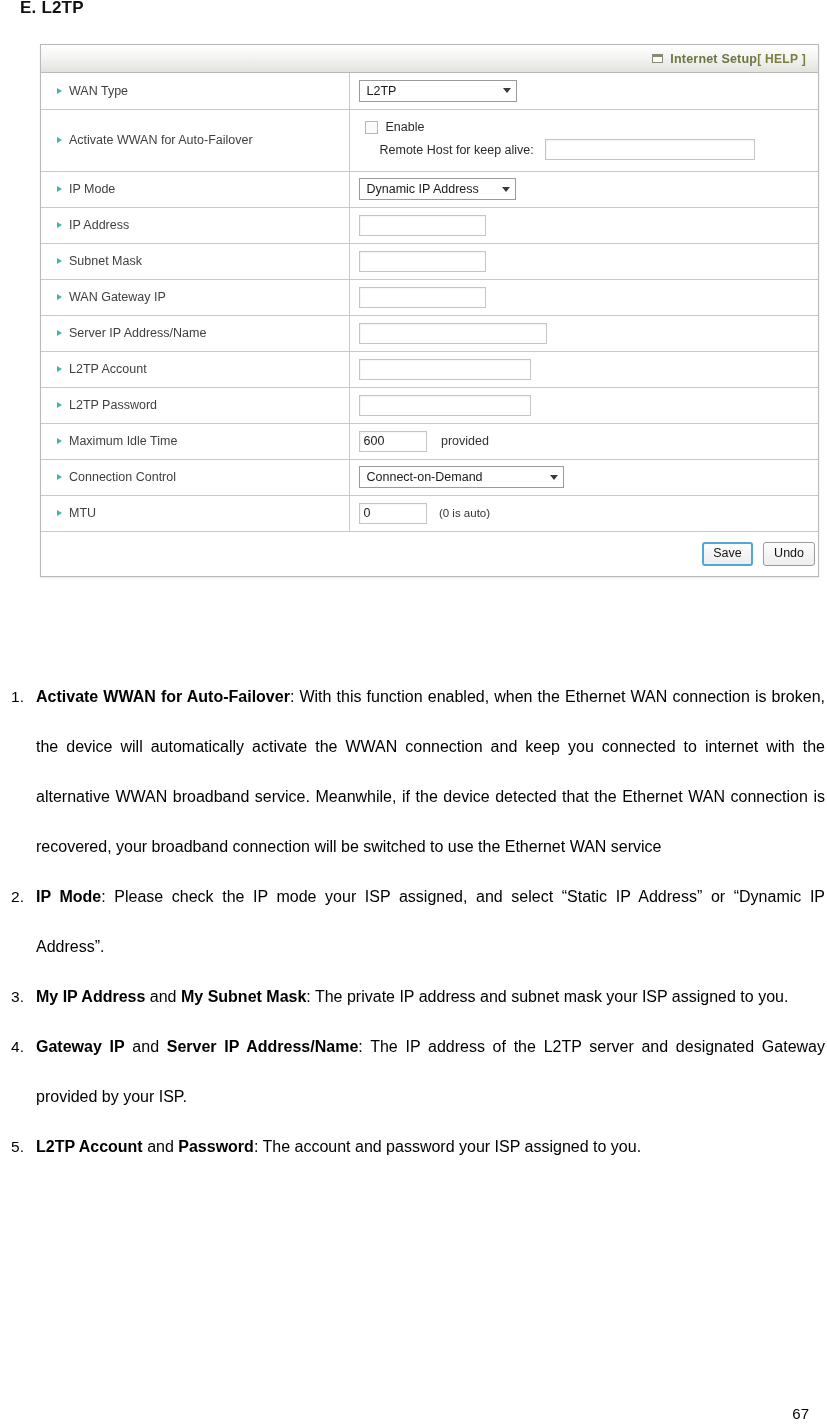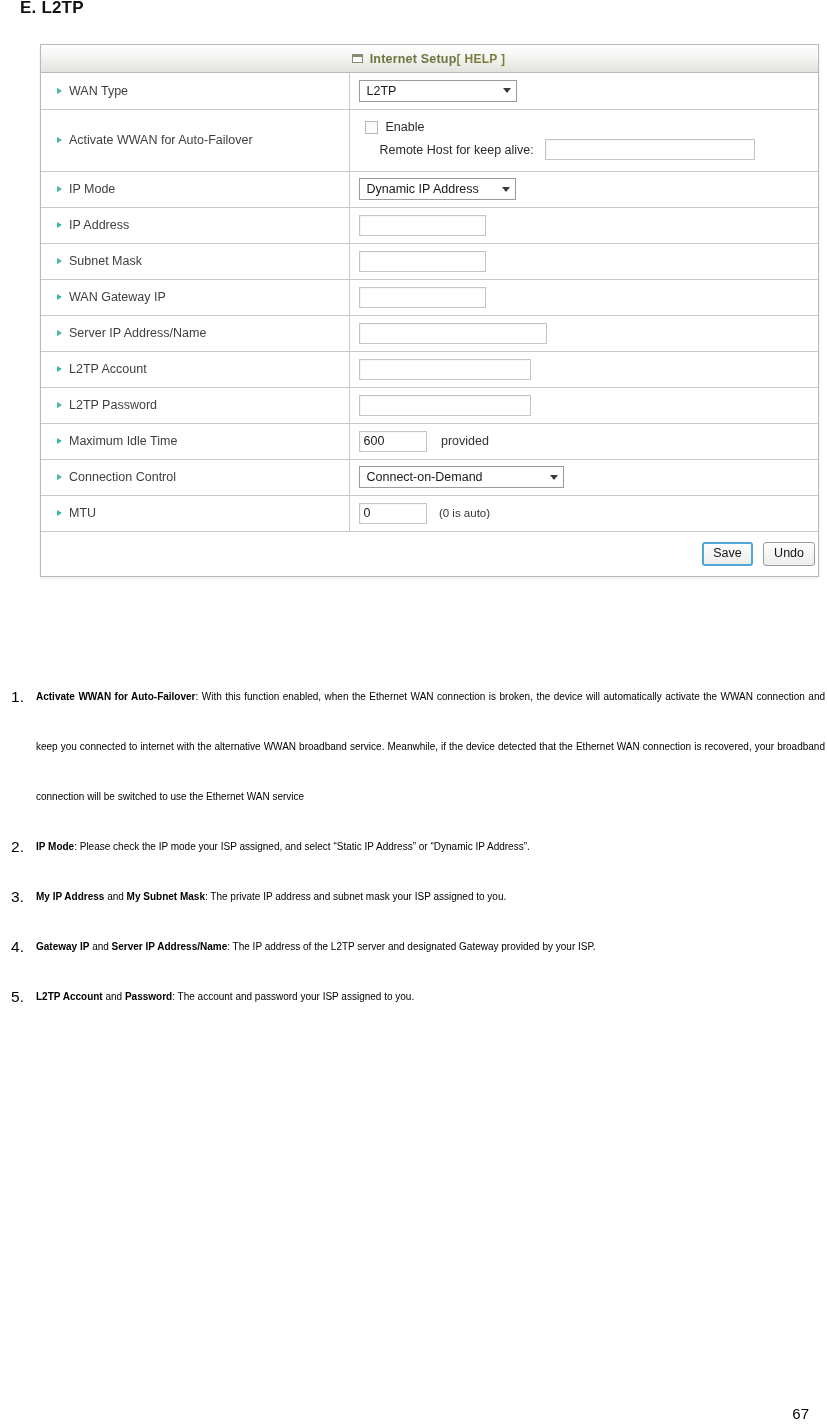--- a/index.html
+++ b/index.html
@@ -36,21 +36,21 @@
     width: 779px;
     box-sizing: border-box;
     border: 1px solid #b9b9b9;
     background: #ffffff;
     box-shadow: 0 1px 2px rgba(0,0,0,0.10);
   }
   .panel-header {
     height: 28px;
     display: flex;
     align-items: center;
-    justify-content: center;
+    justify-content: flex-end;
     padding: 0 12px 0 10px;
     box-sizing: border-box;
     background: linear-gradient(to bottom, #ffffff 0%, #f4f4f2 45%, #e2e2dd 100%);
     border-bottom: 1px solid #b9b9b9;
   }
   .panel-header-left {
     display: flex;
     align-items: center;
     gap: 7px;
   }
@@ -270,21 +270,21 @@
     text-align: right;
     padding-right: 12px;
     box-sizing: border-box;
     font-size: 15.5px;
     line-height: 50px;
     color: #000;
   }
   .doc-body {
     flex: 1;
     padding-right: 2px;
-    font-size: 10px;
+    font-size: 16px;
     line-height: 50px;
     color: #000;
   }
   .doc-body.justify {
     text-align: justify;
     text-align-last: left;
   }
   .doc-body b { font-weight: bold; }
 
   .page-number {

